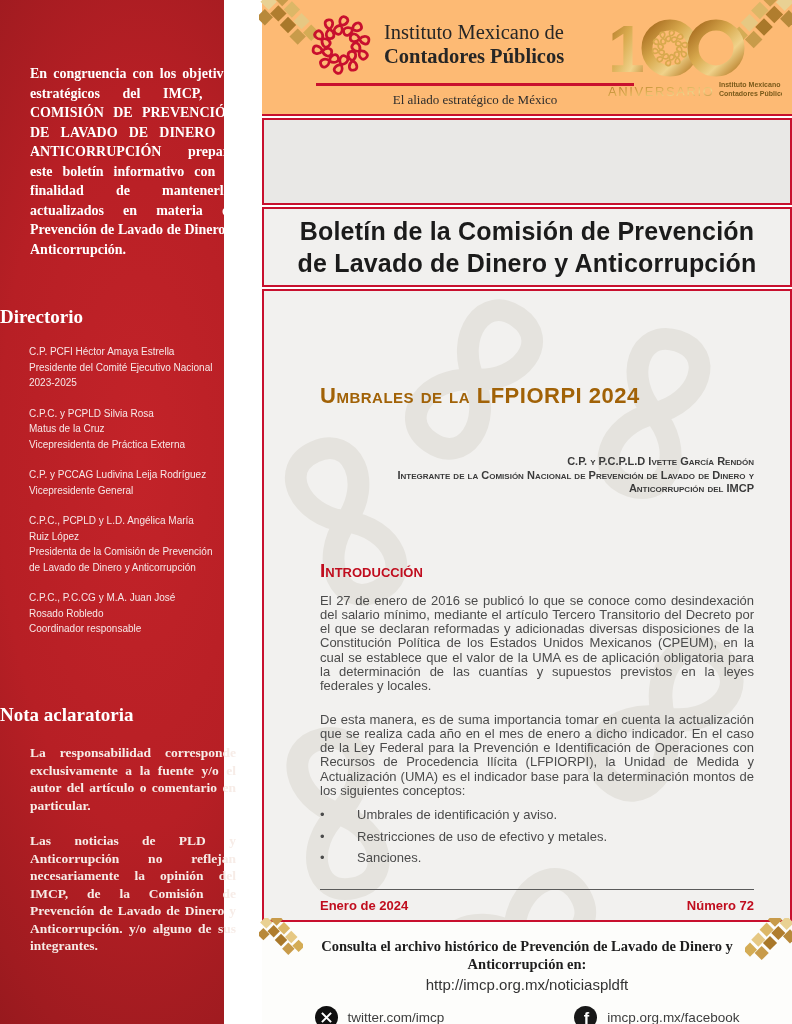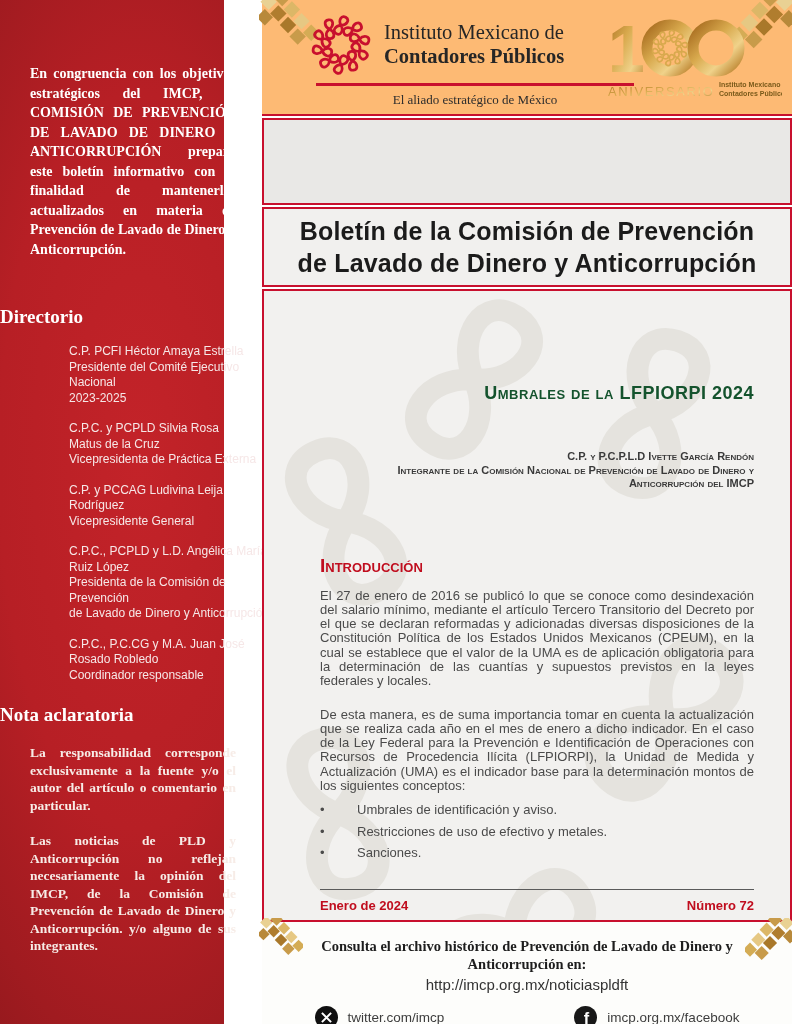--- a/index.html
+++ b/index.html
@@ -24,21 +24,21 @@
     text-align:justify; color:#ffffff;
   }
   .dir-title, .note-title {
     position:absolute; left:0; width:262px; text-align:left;
     font-family:"Liberation Serif", "DejaVu Serif", serif;
     font-weight:bold; font-size:19px; color:#ffffff;
   }
   .dir-title { top:306px; }
   .directory {
     position:absolute; top:344px; left:29px; width:212px;
-    font-size:12px; line-height:15.5px; color:#f6e7e7;margin-left:40px;
+    font-size:10px; line-height:15.5px; color:#f6e7e7;
   }
   .dir-entry { margin-bottom:15px; white-space:pre-line; }
   .note-title { top:704px; }
   .note-block {
     position:absolute; top:744px; left:30px; width:206px;
     font-family:"Liberation Serif", "DejaVu Serif", serif;
     font-weight:bold; font-size:13.5px; line-height:17.5px;
     text-align:justify; color:#f7ece7;
   }
   .note-block p + p { margin-top:18px; }
@@ -81,23 +81,23 @@
     letter-spacing:0.2px;
   }
 
   .content {
     position:absolute; left:0; top:289px; width:530px; height:633px;
     background:#f2f1ef; border:2px solid #c8102e;
     padding:92px 36px 0 56px; overflow:hidden;
   }
   .wm { position:absolute; color:#e5e3de; pointer-events:none; }
   .art-heading {
-    position:relative; text-align:right;
-    font-variant:small-caps; font-weight:700; font-size:18px;
-    letter-spacing:0.5px; color:#14532d;
+    position:relative; text-align:left;
+    font-variant:small-caps; font-weight:700; font-size:22px;
+    letter-spacing:0.5px; color:#a16207;
   }
   .author {
     position:relative; margin-top:46px;
     white-space:pre-line; text-align:right;
     font-variant:small-caps; font-weight:700;
     font-size:11px; line-height:13.5px; color:#3a3a3a;
   }
   .section-title {
     position:relative; margin-top:64px;
     font-variant:small-caps; font-weight:700; font-size:19px; color:#c00d1e;

